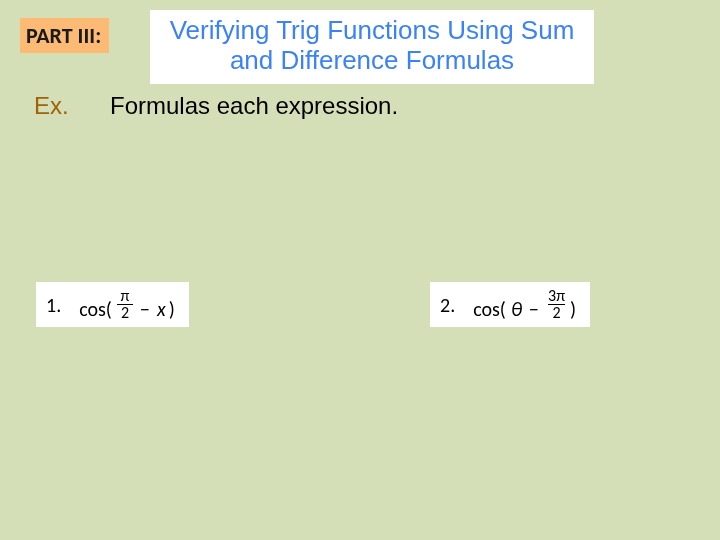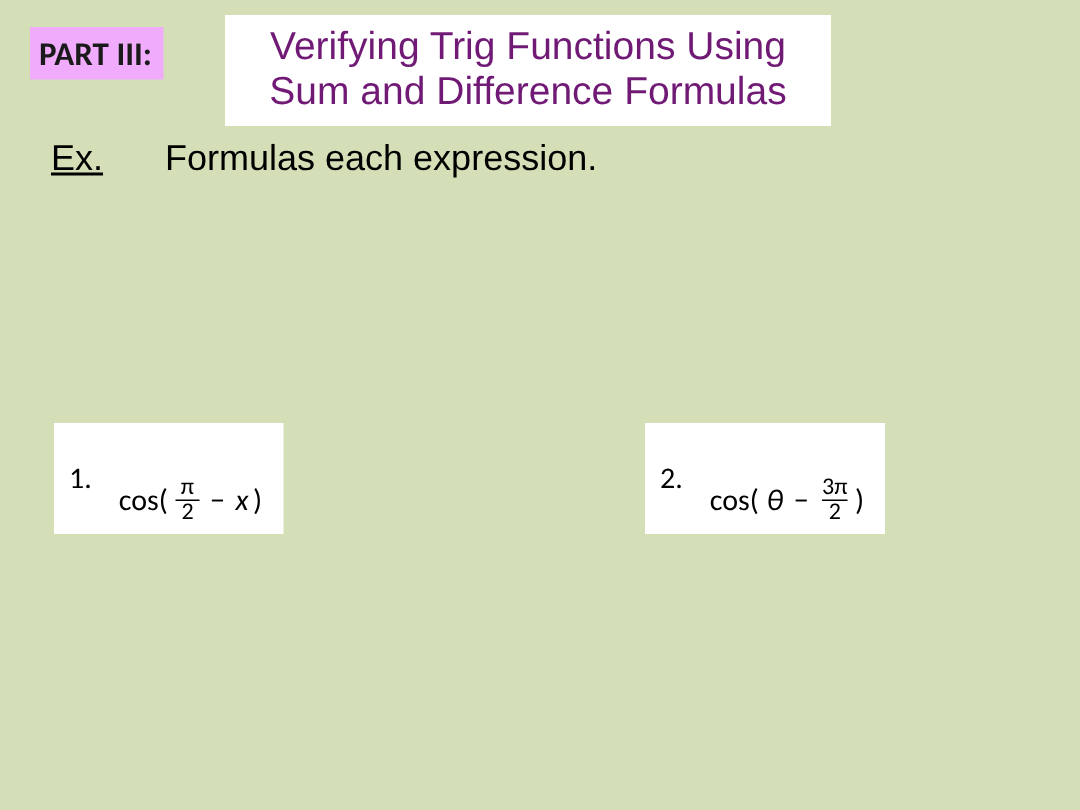--- a/index.html
+++ b/index.html
@@ -8,46 +8,45 @@
     height: 540px;
     background: #d4dfb7;
     font-family: "Comic Sans MS", "Trebuchet MS", sans-serif;
     position: relative;
     overflow: hidden;
   }
   .part-label {
     position: absolute;
     top: 18px;
     left: 20px;
-    background: #f0abfc;
+    background: #fdba74;
     padding: 4px 8px 4px 6px;
     font-family: "Calibri", Arial, sans-serif;
     font-size: 22px;
     font-weight: bold;
     color: #1a1a1a;
   }
   .title-box {
     position: absolute;
     top: 10px;
     left: 150px;
-    width: 404px;
+    width: 444px;
     background: #ffffff;
     padding: 6px 10px 8px 10px;
     text-align: center;
     font-size: 26px;
     line-height: 1.15;
-    color: #701a75;
+    color: #3b82f6;
   }
   .ex-label {
     position: absolute;
     top: 92px;
     left: 34px;
     font-size: 24px;
-    color: #000000;
-    text-decoration: underline;
+    color: #a16207;
   }
   .instruction {
     position: absolute;
     top: 92px;
     left: 110px;
     font-size: 24px;
     color: #000;
   }
   .problem {
     position: absolute;
@@ -58,23 +57,22 @@
     font-family: "Calibri", Arial, sans-serif;
   }
   .p1 { top: 282px; left: 36px; }
   .p2 { top: 282px; left: 430px; }
   .pnum {
     font-size: 20px;
     margin-right: 18px;
   }
   .expr {
     display: flex;
-    align-items: center;
+    align-items: flex-end;
     font-size: 20px;
-    margin-top: 29px;
   }
   .func { margin-right: 2px; }
   .frac {
     display: inline-flex;
     flex-direction: column;
     align-items: center;
     line-height: 1;
     margin: 0 3px;
     vertical-align: middle;
     position: relative;

